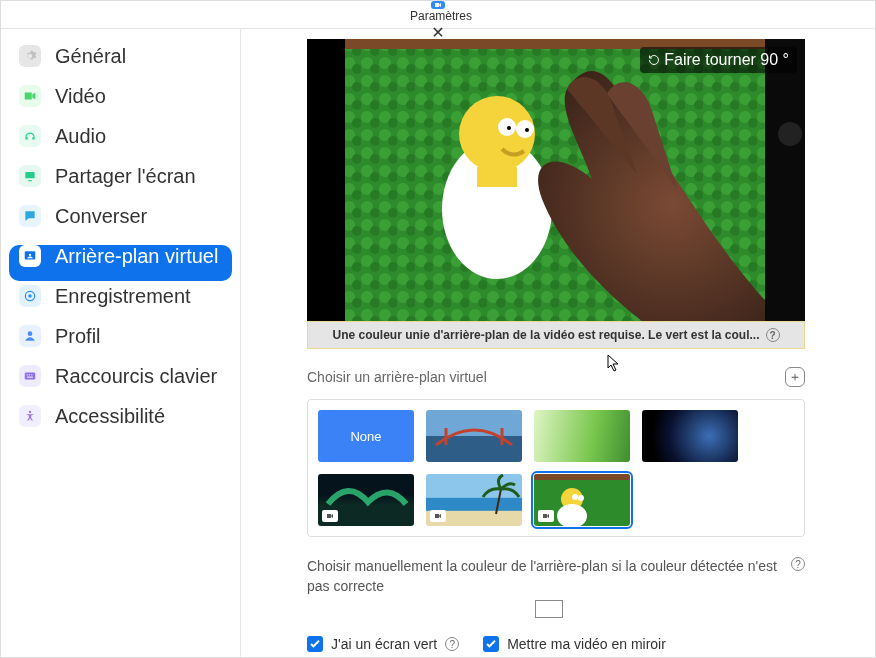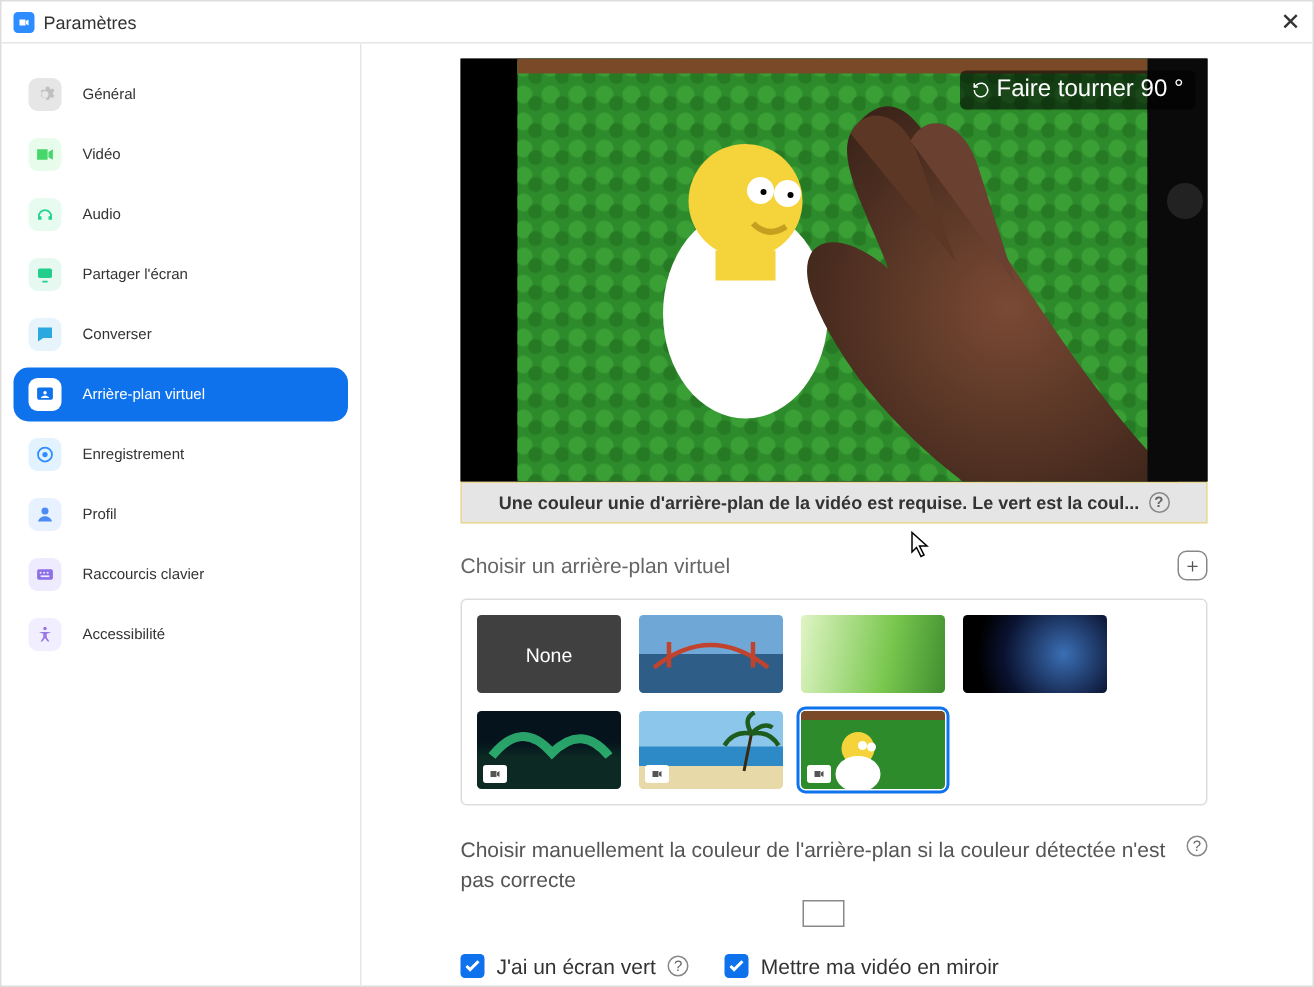--- a/index.html
+++ b/index.html
@@ -1,42 +1,42 @@
 <!DOCTYPE html>
 <html><head>
 <meta charset="utf-8">
 <style>
   * { box-sizing: border-box; margin: 0; padding: 0; font-family: -apple-system, BlinkMacSystemFont, "Segoe UI", Helvetica, Arial, sans-serif; }
   body { background: #fff; width: 876px; height: 658px; overflow: hidden; border: 1px solid #ddd; }
-  .titlebar { display: flex; align-items: center; height: 28px; padding: 0 8px; border-bottom: 1px solid #e5e5e5; font-size: 12px; color: #333; }
+  .titlebar { display: flex; align-items: center; height: 28px; padding: 0 8px; border-bottom: 1px solid #e5e5e5; font-size: 12px; color: #333; flex-direction: column; }
   .titlebar .title { margin-left: 6px; flex: 1; }
   .titlebar .close { font-size: 16px; color: #333; cursor: pointer; }
   .app-icon { width: 14px; height: 14px; background: #2D8CFF; border-radius: 3px; display: inline-flex; align-items:center; justify-content:center; }
   .app-icon svg { width: 8px; height: 8px; fill: #fff; }
   .body { display: flex; height: calc(100% - 28px); }
   .sidebar { width: 240px; border-right: 1px solid #e5e5e5; padding: 16px 8px; }
-  .side-item { display: flex; align-items: center; height: 36px; padding: 0 10px; border-radius: 10px; font-size: 10px; color: #333; cursor: pointer; margin-bottom: 4px; }
+  .side-item { display: flex; height: 36px; padding: 0 10px; border-radius: 10px; font-size: 20px; color: #333; cursor: pointer; margin-bottom: 4px; }
   .side-item.active { background: #0E72ED; color: #fff; }
   .side-icon { width: 22px; height: 22px; border-radius: 6px; margin-right: 14px; display:flex; align-items:center; justify-content:center; }
   .side-item.active .side-icon { background: #fff !important; }
   .side-item.active .side-icon svg { fill: #0E72ED !important; }
   .side-icon svg { width: 14px; height: 14px; }
   .main { flex: 1; padding: 10px 20px 10px 16px; overflow: hidden; }
   .preview-wrap { position: relative; width: 498px; height: 282px; margin: 0 auto; background:#000; }
   .preview-bg { position:absolute; inset:0; }
   .preview-note { width: 498px; margin: 0 auto; background:#e5e5e5; border:1px solid #ecd990; display:flex; align-items:center; justify-content:center; height: 28px; font-size:12px; color:#333; font-weight:600; gap:6px; }
   .rotate-btn { position:absolute; top:8px; right:8px; background: rgba(0,0,0,0.55); color:#fff; font-size:16px; padding:4px 8px; border-radius:4px; display:flex; align-items:center; gap:4px; cursor:pointer; }
   .q-icon { width:14px; height:14px; border:1px solid #888; border-radius:50%; display:inline-flex; align-items:center; justify-content:center; font-size:10px; color:#666; }
   .cursor-arrow { position:absolute; left:300px; top:5px; font-size:16px; color:#000; }
   .section-row { display:flex; align-items:center; justify-content:space-between; margin-top:18px; width:498px; margin-left:auto; margin-right:auto; }
   .section-label { font-size:14px; color:#666; }
   .add-btn { width:20px; height:20px; border:1px solid #888; border-radius:6px; display:flex; align-items:center; justify-content:center; color:#555; font-size:13px; cursor:pointer; }
   .thumb-panel { width:498px; margin:12px auto 0; border:1px solid #ddd; border-radius:4px; padding:10px; display:flex; flex-wrap:wrap; gap:12px; }
   .thumb { width:96px; height:52px; border-radius:3px; position:relative; cursor:pointer; overflow:hidden; }
-  .thumb.none { background:#404040; display:flex; align-items:center; justify-content:center; color:#fff; font-size:13px; }
+  .thumb.none { background:#3b82f6; display:flex; align-items:center; justify-content:center; color:#fff; font-size:13px; }
   .thumb.selected { outline:2px solid #0E72ED; outline-offset:1px; }
   .cam-badge { position:absolute; left:4px; bottom:4px; width:16px; height:12px; background:#fff; border-radius:2px; display:flex; align-items:center; justify-content:center; }
   .cam-badge svg { width:10px; height:8px; fill:#555; }
   .manual-row { width:498px; margin:20px auto 0; display:flex; align-items:flex-start; gap:8px; font-size:14px; color:#555; }
   .manual-row .text { flex:1; line-height:1.4; }
   .color-box { width:28px; height:18px; border:1px solid #888; margin-left:228px; margin-top:4px; cursor:pointer; }
   .check-row { width:498px; margin:18px auto 0; display:flex; align-items:center; gap:24px; font-size:14px; color:#333; }
   .check-row label { display:flex; align-items:center; gap:8px; cursor:pointer; }
   .chk { width:16px; height:16px; background:#0E72ED; border-radius:3px; display:flex; align-items:center; justify-content:center; }
   .chk svg { width:10px; height:8px; stroke:#fff; stroke-width:2.5; fill:none; }

